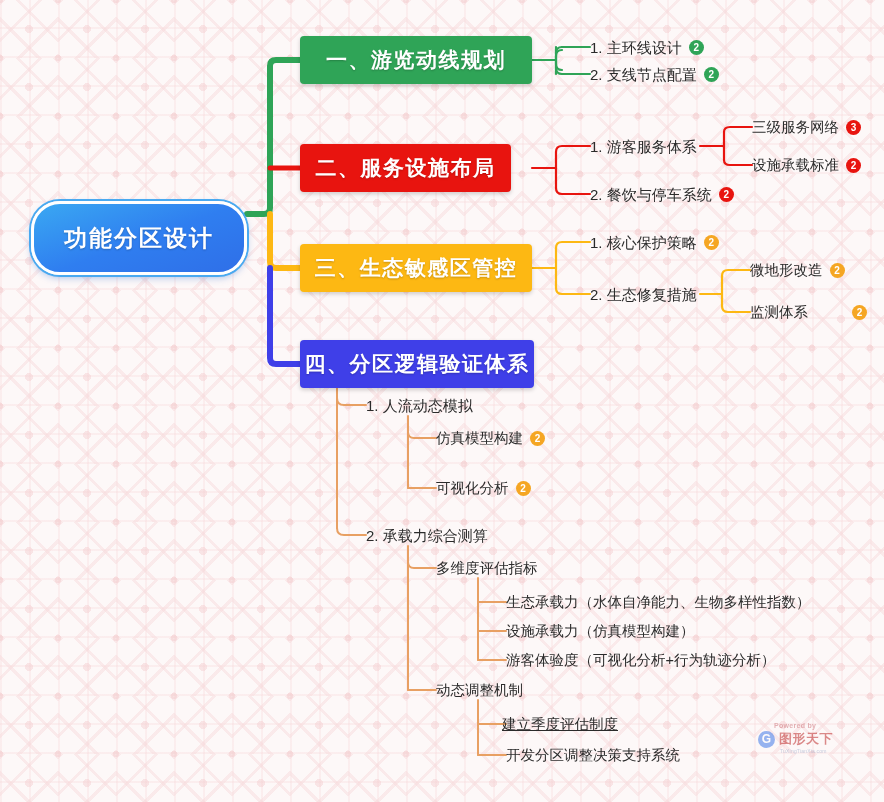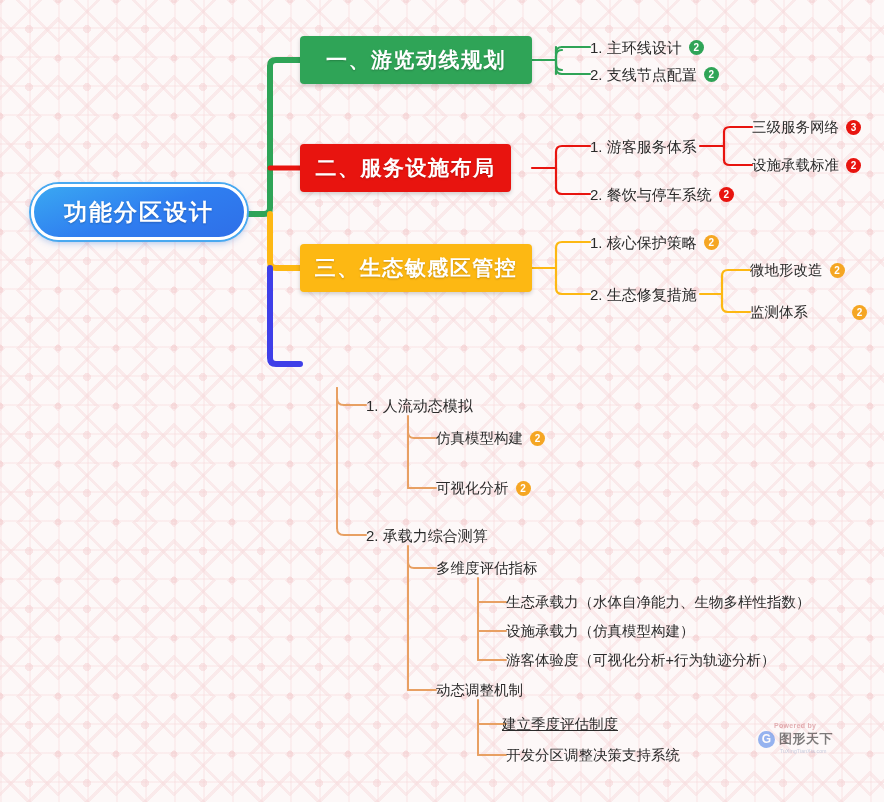--- a/index.html
+++ b/index.html
@@ -28,21 +28,21 @@
     opacity:.95;
   }
 
   
   #links{position:absolute;left:0;top:0;width:884px;height:802px;}
 
   
   .node{position:absolute;box-sizing:border-box;}
 
   #root-node{
-    left:31px;top:184px;width:216px;height:56px;
+    left:31px;top:201px;width:216px;height:74px;
     border-radius:29px;
     background:linear-gradient(160deg,#3aa8f2 0%,#2f7ef0 52%,#2f6fe8 100%);
     border:3px solid #ffffff;
     box-shadow:0 0 0 2px #49a9f0, 0 3px 7px rgba(44,110,210,.38);
     display:flex;align-items:center;justify-content:center;
   }
   #root-node .root-label{
     color:#fff;font-size:23px;font-weight:bold;letter-spacing:2px;
     text-shadow:0 1px 2px rgba(0,0,0,.22);
   }
@@ -89,21 +89,21 @@
   #watermark .wm-powered{
     font-size:7px;color:#c96b72;letter-spacing:.3px;margin-left:16px;
     font-weight:bold;
   }
   #watermark .wm-row{display:flex;align-items:center;gap:4px;margin-top:1px;}
   #watermark .wm-logo{
     width:17px;height:17px;border-radius:50%;
     background:#2f6fe8;color:#fff;font-size:12px;font-weight:bold;
     display:flex;align-items:center;justify-content:center;
   }
-  #watermark .wm-name{font-size:13px;font-weight:bold;color:#000000;letter-spacing:.5px;}
+  #watermark .wm-name{font-size:13px;font-weight:bold;color:#b91c1c;letter-spacing:.5px;}
   #watermark .wm-sub{font-size:5px;color:#8fa0c4;margin-left:22px;letter-spacing:.2px;}
 </style>
 </head>
 <body>
 
 <div id="stage">
 
   <div id="bg-pattern"></div>
 
   <svg id="links" viewBox="0 0 884 802">
@@ -177,20 +177,23 @@
 
   <div class="node branch" id="branch-1">
     <span class="branch-label">一、游览动线规划</span>
   </div>
   <div class="node branch" id="branch-2">
     <span class="branch-label">二、服务设施布局</span>
   </div>
   <div class="node branch" id="branch-3">
     <span class="branch-label">三、生态敏感区管控</span>
   </div>
+  <div class="node branch" id="branch-4">
+    <span class="branch-label">四、分区逻辑验证体系</span>
+  </div>
 
   <div class="topic lv2" style="left:590px;top:40px;">
     <span class="t-text">1. 主环线设计</span>
     <span class="badge green">2</span>
   </div>
   <div class="topic lv2" style="left:590px;top:67px;">
     <span class="t-text">2. 支线节点配置</span>
     <span class="badge green">2</span>
   </div>
 

